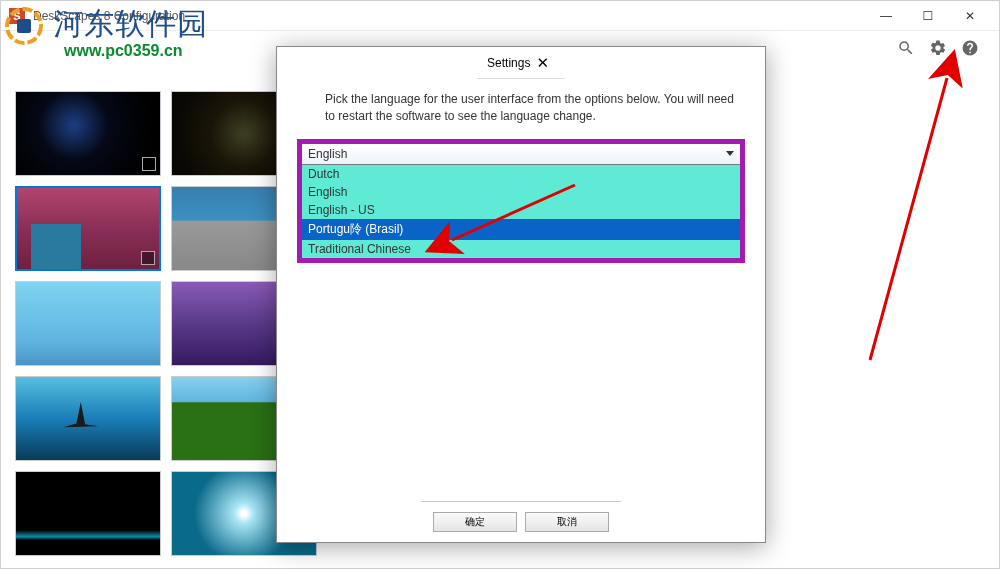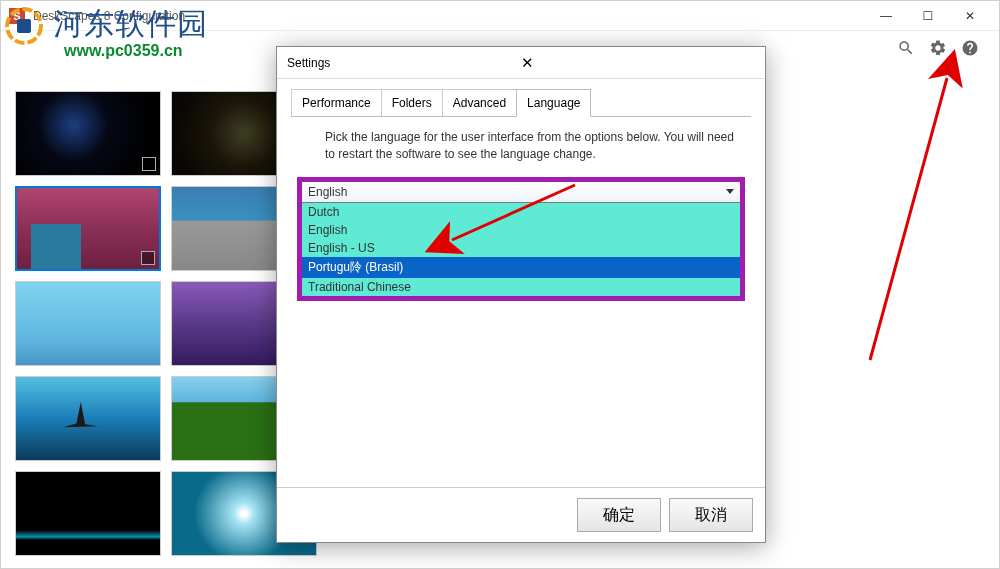--- a/index.html
+++ b/index.html
@@ -39,42 +39,42 @@
     .t8 { background: linear-gradient(180deg, #88cfec 0%, #5fb5e0 30%, #2a7015 31%, #2a7015 100%); position:relative; }
     .t8::after{content:'';position:absolute;right:15%;bottom:15%;width:14px;height:14px;background:#fff;border-radius:50%;}
     .t9 { background: linear-gradient(180deg, #000 0%, #000 70%, #0a8fa8 78%, #000 82%); }
     .t10 { background: radial-gradient(circle at 50% 50%, #fff 3%, #a8e5f5 12%, #0a6a8a 60%); }
     
     .right-panel { flex: 1; padding: 90px 30px 30px 30px; color: #444; }
     .welcome { font-size: 26px; color: #2b2b2b; font-weight: 300; }
     .subtext { font-size: 13px; color: #888; margin-top: 10px; }
     
     
-    .modal { position: absolute; top: 46px; left: 276px; width: 490px; height: 497px; background: #fff; border: 1px solid #888; box-shadow: 0 4px 24px rgba(0,0,0,0.35); z-index: 30; display: flex; flex-direction: column; }
+    .modal { position: absolute; top: 46px; left: 276px; width: 490px; height: 497px; background: #fff; border: 1px solid #888; box-shadow: 0 4px 24px rgba(0,0,0,0.35); z-index: 30; display: flex; flex-direction: column; align-items: center; }
     .modal-title { height: 32px; display: flex; align-items: center; padding: 0 10px; font-size: 12px; border-bottom: 1px solid #ddd; }
     .modal-title span { flex: 1; }
     .modal-close { font-size: 15px; cursor: pointer; padding: 2px 6px; }
     
     .tabs { display: flex; border-bottom: 1px solid #bbb; margin: 10px 14px 0 14px; font-size: 12px; }
     .tab { padding: 6px 10px; border: 1px solid transparent; border-bottom: none; background: #f2f2f2; cursor: pointer; margin-right: 0px; border:1px solid #ccc; border-bottom:none; background:#fff; border-right:none;}
     .tab:last-child{border-right:1px solid #ccc;}
     .tab.active { background: #fff; border: 1px solid #bbb; border-bottom: 1px solid #fff; margin-bottom: -1px; position: relative; }
     
     .modal-body { padding: 12px 20px; flex: 1; font-size: 12px; color: #333; }
     .instruction { line-height: 1.4; margin-bottom: 14px; margin-left: 28px; }
     
     .dropdown-box { border: 5px solid #a21caf; }
     .dropdown-selected { padding: 3px 6px; display: flex; justify-content: space-between; align-items: center; background: linear-gradient(#fff,#eef3f9); cursor: pointer; border-bottom:1px solid #7a7a7a;}
     .dropdown-caret { border-left: 4px solid transparent; border-right: 4px solid transparent; border-top: 5px solid #333; }
     .options { background: #5eead4; }
     .option { padding: 2px 6px; cursor: pointer; }
     .option.highlight { background: #0a64c8; color: #fff; }
     
     .modal-footer { border-top: 1px solid #ccc; padding: 10px 12px; display: flex; justify-content: flex-end; gap: 8px; }
-    .btn { min-width: 84px; height: 34px; border: 1px solid #aaa; background: linear-gradient(#fafafa,#e5e5e5); font-size: 16px; cursor: pointer; }
+    .btn { min-width: 84px; height: 20px; border: 1px solid #aaa; background: linear-gradient(#fafafa,#e5e5e5); font-size: 10px; cursor: pointer; }
     
     
     .arrow-svg { position: absolute; pointer-events: none; z-index: 60; }
   </style>
 </head>
 <body>
 
 <div class="main-window">
   <div class="titlebar">
     <div class="app-icon">S</div>
@@ -131,26 +131,20 @@
     <span>河东软件园</span>
   </div>
   <div class="line2">www.pc0359.cn</div>
 </div>
 
 <div class="modal">
   <div class="modal-title">
     <span>Settings</span>
     <span class="modal-close">✕</span>
   </div>
-  <div class="tabs">
-    <div class="tab">Performance</div>
-    <div class="tab">Folders</div>
-    <div class="tab">Advanced</div>
-    <div class="tab active">Language</div>
-  </div>
   <div class="modal-body">
     <div class="instruction">Pick the language for the user interface from the options below.  You will need to restart the software to see the language change.</div>
     <div class="dropdown-box">
       <div class="dropdown-selected">
         <span>English</span>
         <span class="dropdown-caret"></span>
       </div>
       <div class="options">
         <div class="option">Dutch</div>
         <div class="option">English</div>

